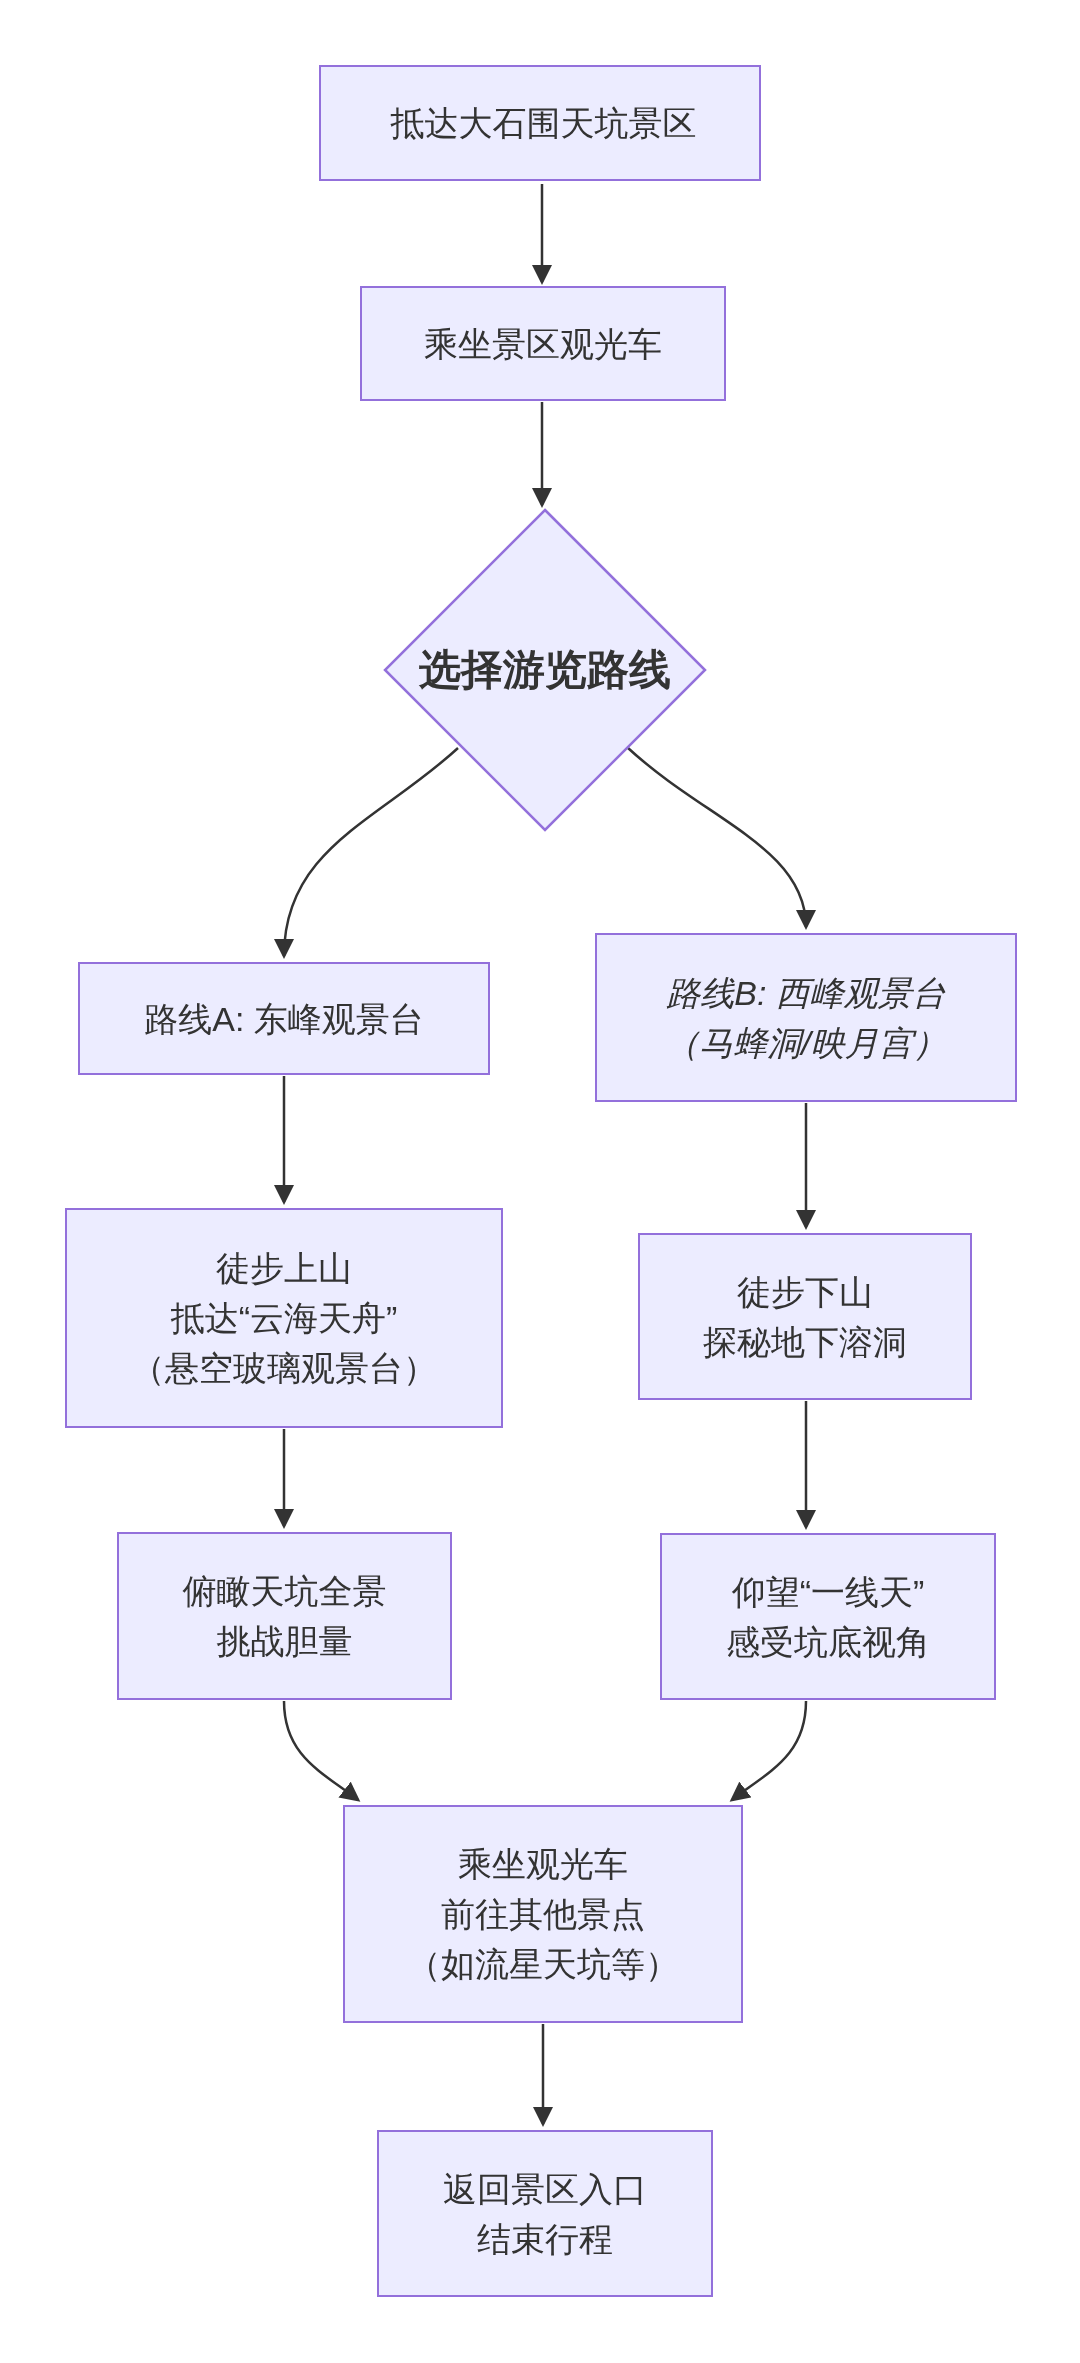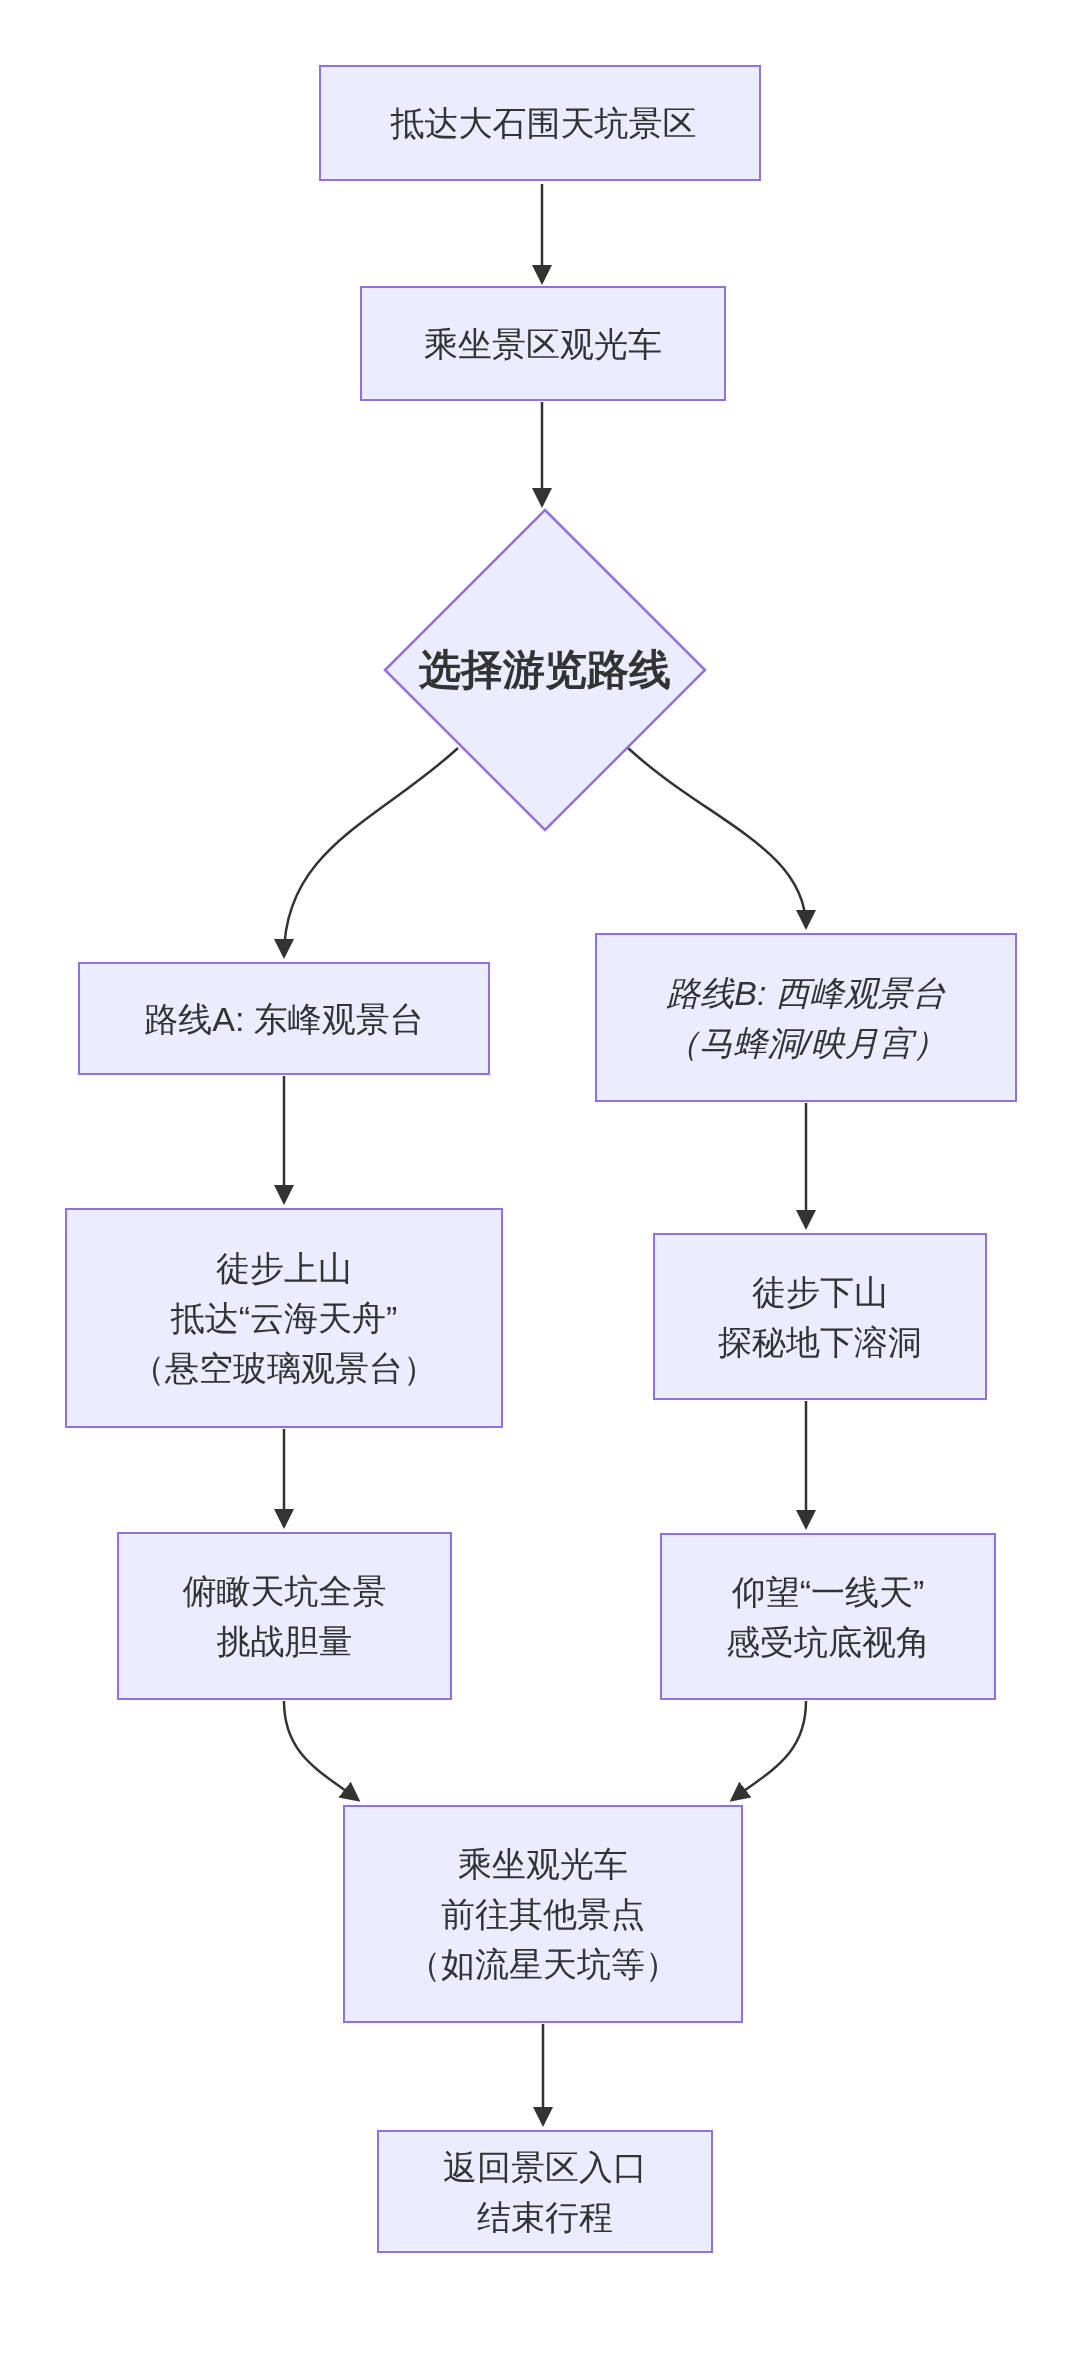--- a/index.html
+++ b/index.html
@@ -94,29 +94,29 @@
 
   <div class="node" style="left:78px; top:962px; width:412px; height:113px;">路线A: 东峰观景台</div>
 
   <div class="node" style="left:595px; top:933px; width:422px; height:169px;font-style:italic;">路线B: 西峰观景台
 （马蜂洞/映月宫）</div>
 
   <div class="node" style="left:65px; top:1208px; width:438px; height:220px;">徒步上山
 抵达“云海天舟”
 （悬空玻璃观景台）</div>
 
-  <div class="node" style="left:638px; top:1233px; width:334px; height:167px;margin-left:15px;">徒步下山
+  <div class="node" style="left:638px; top:1233px; width:334px; height:167px;">徒步下山
 探秘地下溶洞</div>
 
   <div class="node" style="left:117px; top:1532px; width:335px; height:168px;">俯瞰天坑全景
 挑战胆量</div>
 
   <div class="node" style="left:637px; top:1533px; width:336px; height:167px;margin-left:23px;">仰望“一线天”
 感受坑底视角</div>
 
   <div class="node" style="left:343px; top:1805px; width:400px; height:218px;">乘坐观光车
 前往其他景点
 （如流星天坑等）</div>
 
-  <div class="node" style="left:377px; top:2130px; width:336px; height:123px;">返回景区入口
+  <div class="node" style="left:377px; top:2130px; width:336px; height:167px;">返回景区入口
 结束行程</div>
 
 </div>
 
 </body></html>

